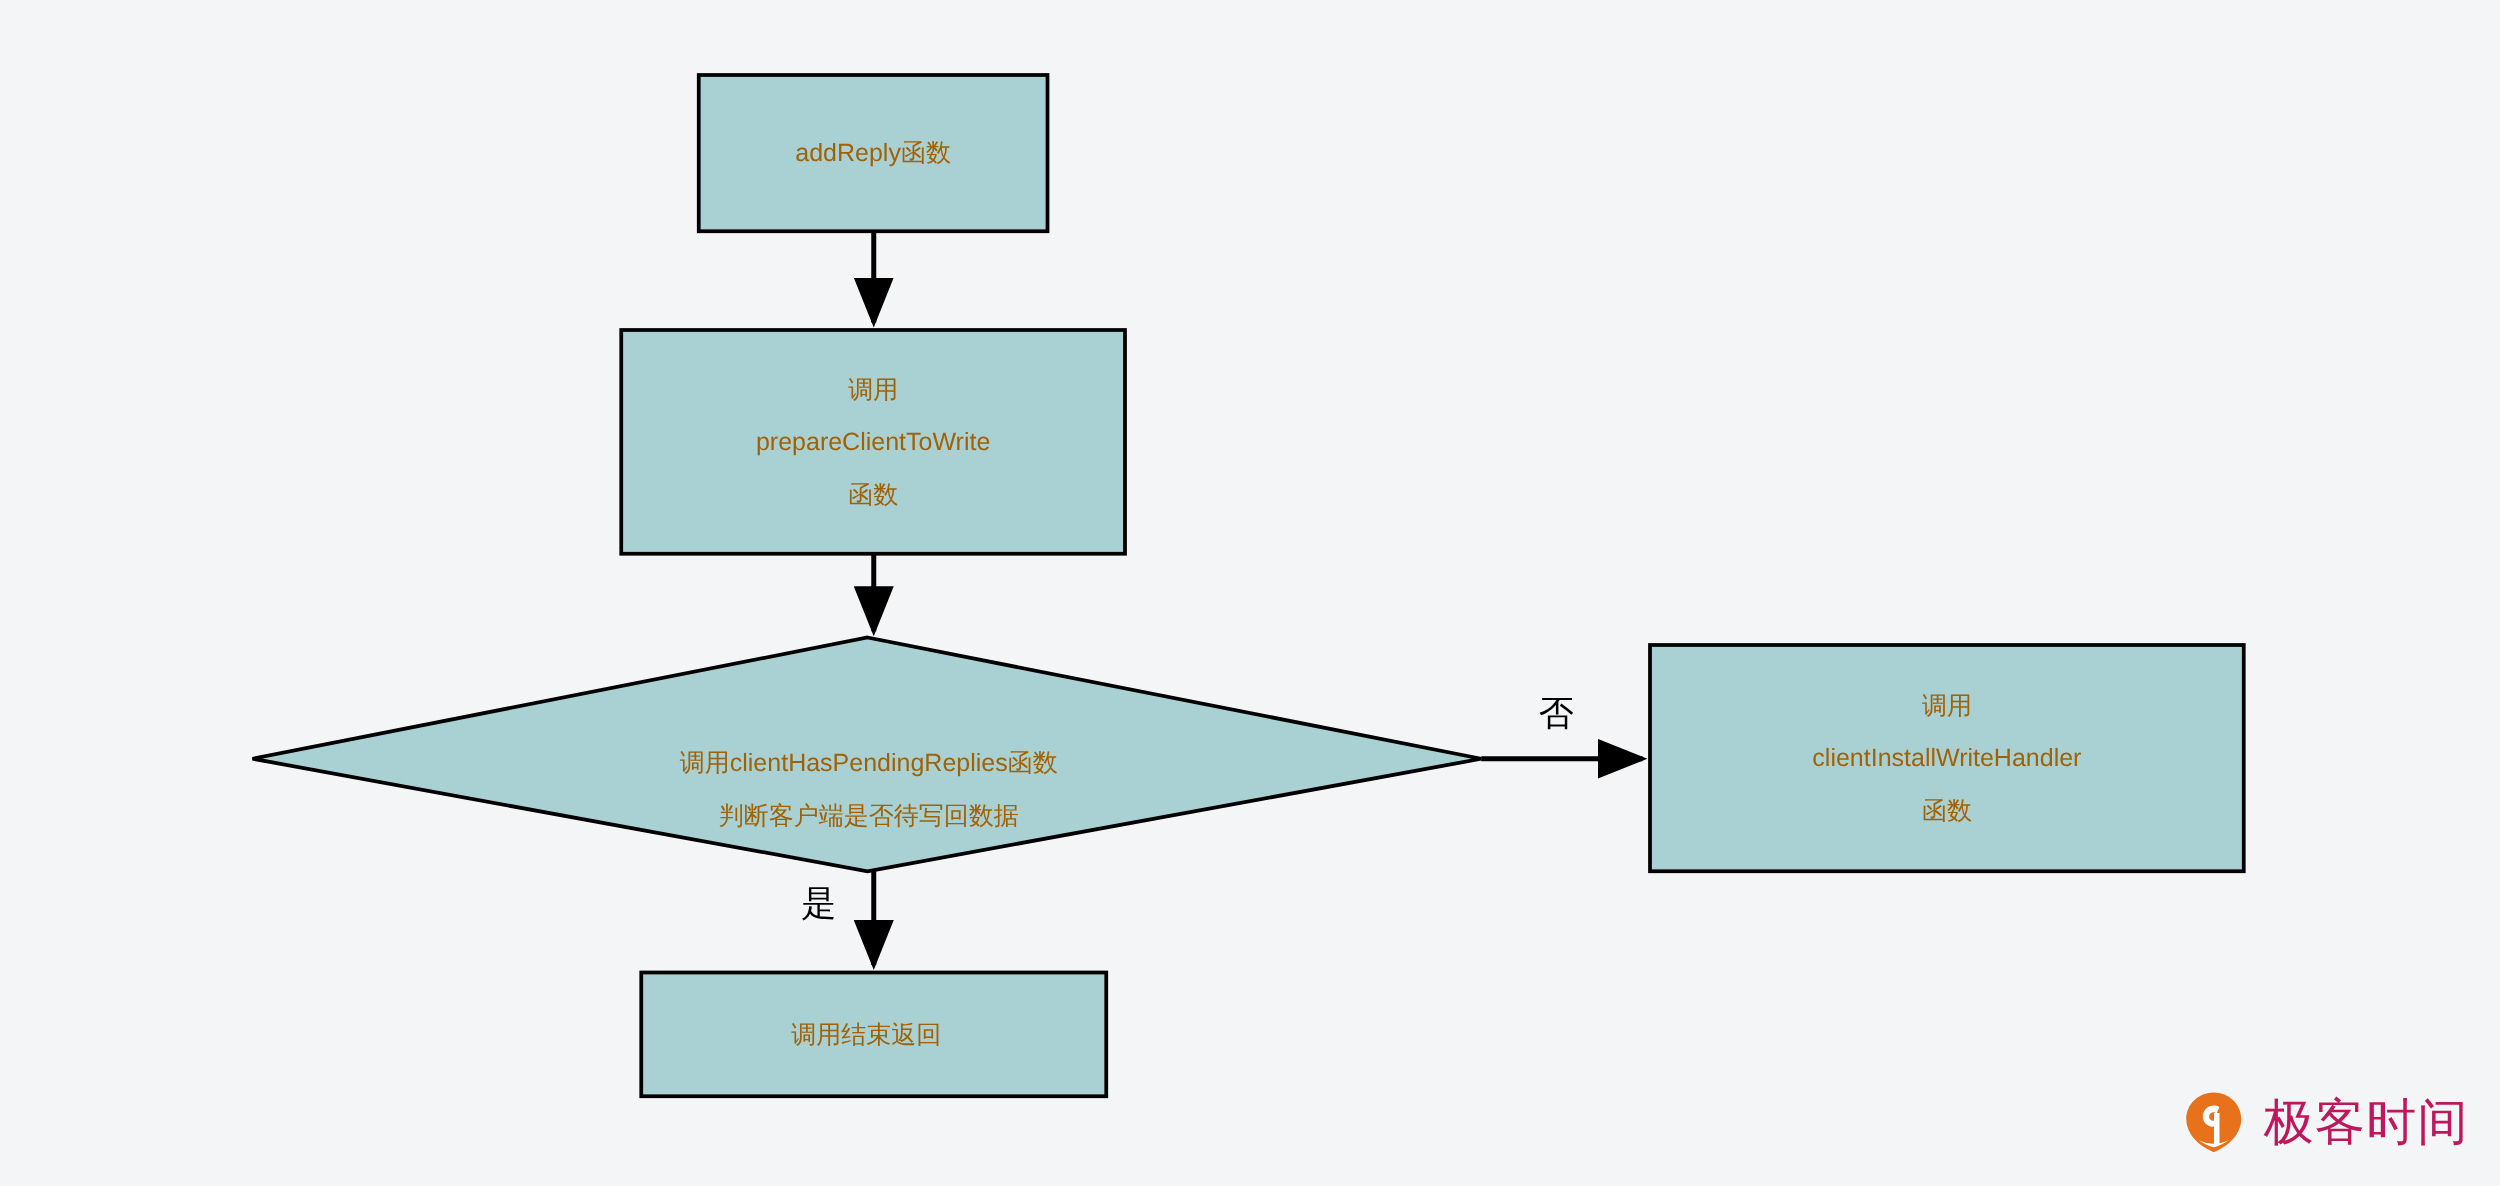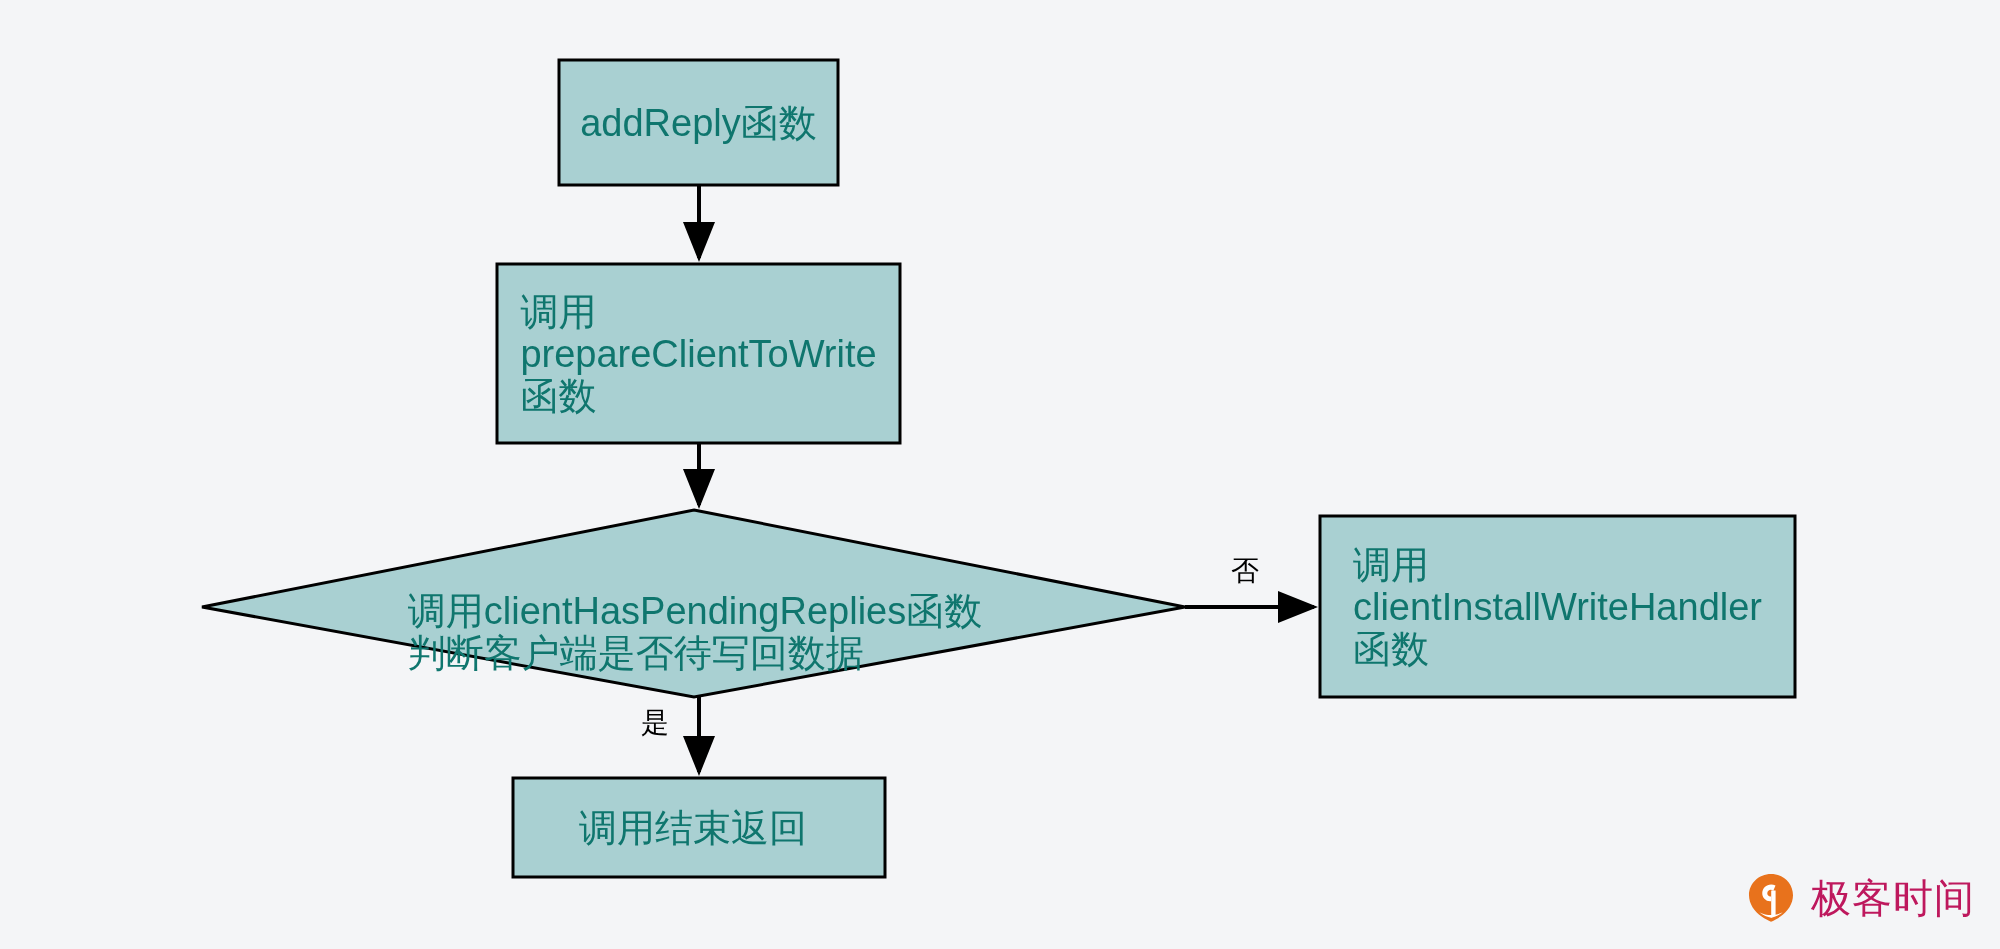--- a/index.html
+++ b/index.html
@@ -21,22 +21,23 @@
     top: 0;
     width: 2000px;
     height: 949px;
   }
   .node-text {
     position: absolute;
     display: flex;
     flex-direction: column;
     align-items: center;
     justify-content: center;
-    color: #0f766e;
-    font-size: 38px;
+    text-align: center;
+    color: #a16207;
+    font-size: 20px;
     line-height: 42px;
     white-space: pre-line;
     pointer-events: none;
   }
   .edge-label {
     position: absolute;
     color: #000000;
     font-size: 28px;
     line-height: 30px;
     text-align: center;

